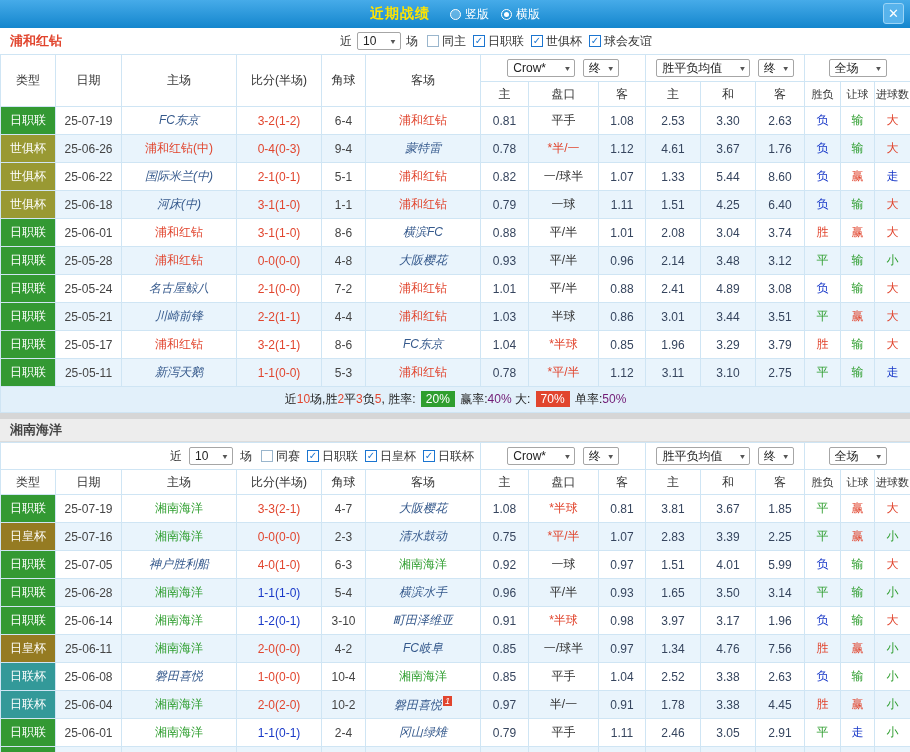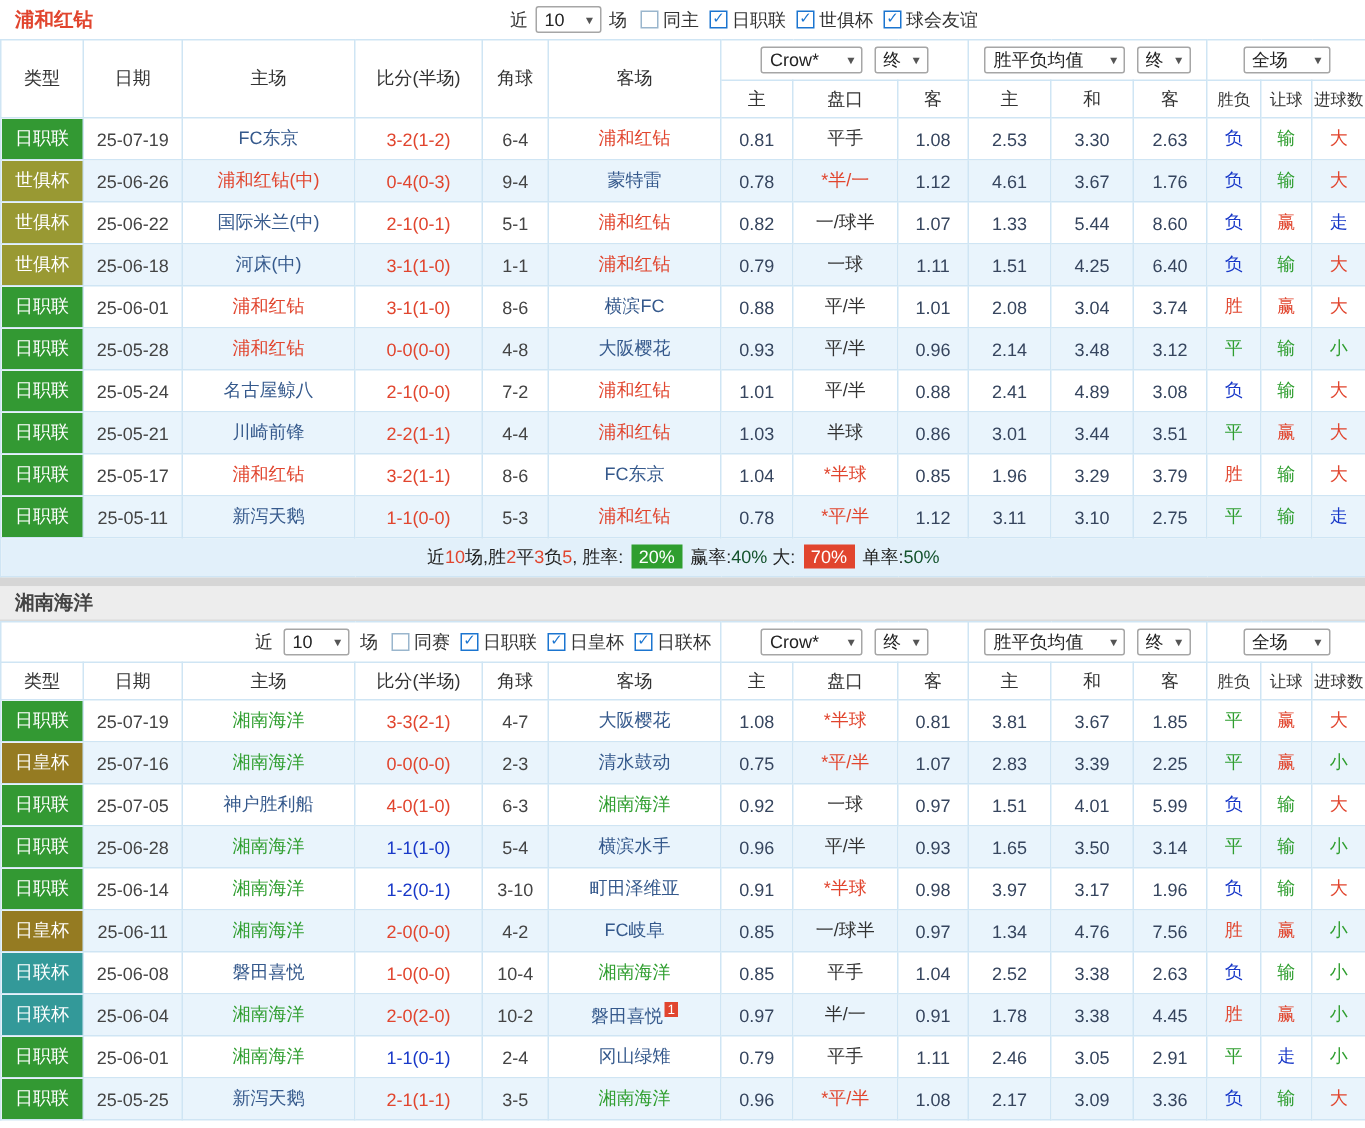--- a/index.html
+++ b/index.html
@@ -47,41 +47,55 @@
   .grid tbody td{height:27px;font-size:12px;}
   .grid tbody tr:nth-child(even) td{background:#e9f4fc;}
   .ty{color:#fff;}
   .dt{color:#444;}
   .cn{color:#444;}
   .od{color:#36455e;}
   .hc{color:#333;}
   .hred{color:#e1452e;}
   .c-focal-red{color:#e1452e;}
   .c-focal-green{color:#2f9e2f;}
-  .c-opp{color:#35598c;}
+  .c-opp{color:#35598c;font-style:italic;}
   .tm{cursor:pointer;}
   .s-red{color:#e1452e;}
   .s-blue{color:#1838c8;}
   .r-red{color:#e1452e;}
   .r-green{color:#2f9e2f;}
   .r-blue{color:#1838c8;}
   .cardbadge{background:#e1452e;color:#fff;font-size:9px;padding:0 2px;margin-left:1px;}
 
   .grid td.summary{height:25px;background:#e2f0fa;text-align:center;font-size:12px;color:#222;}
   .seg{white-space:pre;}
   .num{color:#e1452e;}
-  .blu{color:#14532d;text-align:center;}
+  .blu{color:#701a75;text-align:center;}
   .badge-green{background:#2f9e2f;color:#fff;padding:1px 5px;margin:0 2px;}
   .badge-red{background:#e1452e;color:#fff;padding:1px 5px;margin:0 2px;}
 </style>
 </head>
 <body>
 
 <div class="app">
 
+  <div class="titlebar">
+    <span class="tb-title">近期战绩</span>
+    <span class="tb-options">
+        <span class="radio-opt">
+          <i class="radio"></i>
+          <em>竖版</em>
+        </span>
+        <span class="radio-opt">
+          <i class="radio sel"></i>
+          <em>横版</em>
+        </span>
+      </span>
+    <span class="tb-close">✕</span>
+  </div>
 
   <div class="section">
     <div class="section-bar">
       <span class="team-name c-focal-red">浦和红钻</span>
       <span class="filters">
         <span class="flabel">近</span>
         <span class="select w-count">
             <i>10</i>
             <b class="car">▼</b>
           </span>

